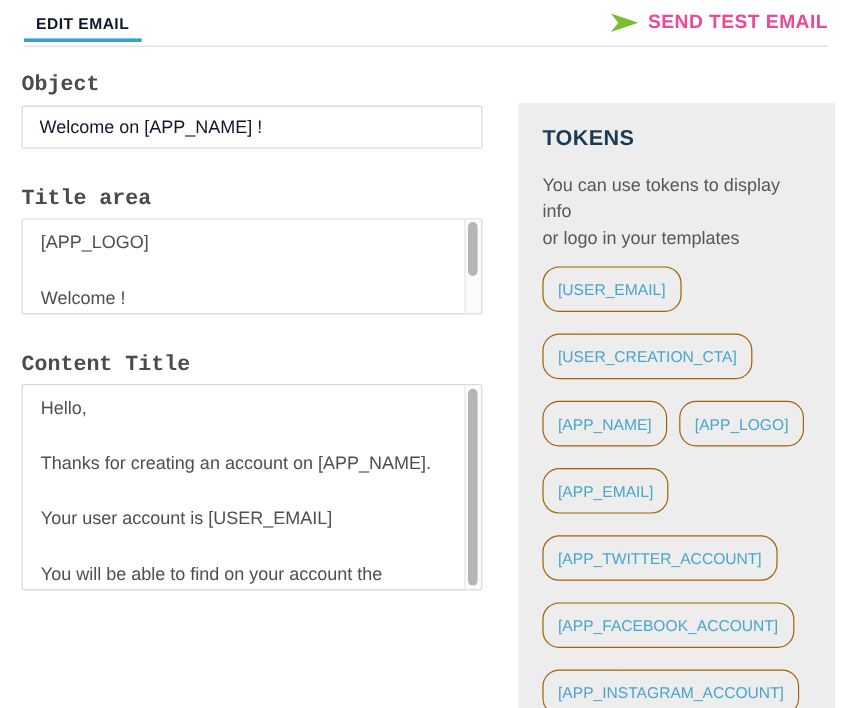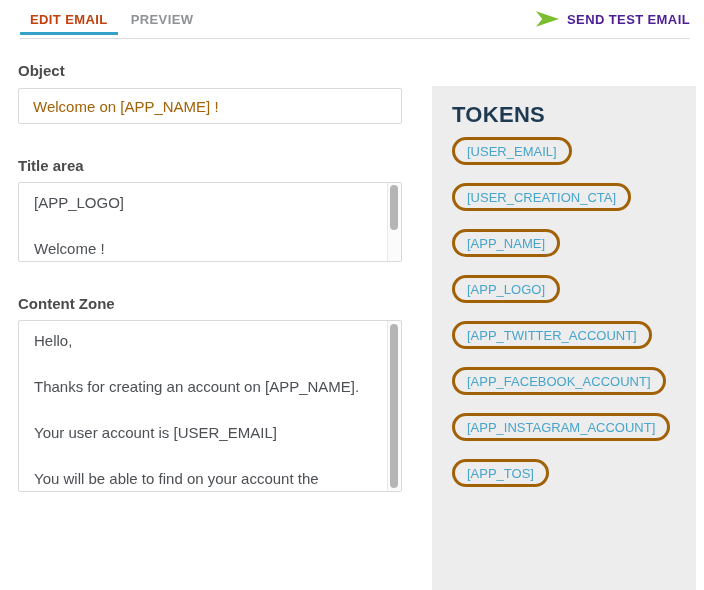--- a/index.html
+++ b/index.html
@@ -13,43 +13,43 @@
     position: absolute; top: 0; left: 20px; right: 14px; height: 39px;
     display: flex; align-items: stretch;
     border-bottom: 1px solid #ddd;
   }
   .tab {
     position: relative; display: flex; align-items: center;
     padding: 0 10px; cursor: pointer;
     font-size: 13px; font-weight: 700; letter-spacing: 0.4px;
     color: #8f9296;
   }
-  .tab.active { color: #c2410c; }
+  .tab.active { color: #0f172a; }
   .tab.active::after {
     content: ""; position: absolute; left: 0; right: 0; bottom: 3px; height: 3px;
     background: #35a3c9;
   }
   .tab + .tab { margin-left: 3px; }
   .send-test {
     margin-left: auto; display: flex; align-items: center; gap: 8px;
-    cursor: pointer; color: #4c1d95;
-    font-size: 13px; font-weight: 700; letter-spacing: 0.4px;
+    cursor: pointer; color: #ec4899;
+    font-size: 16px; font-weight: 700; letter-spacing: 0.4px;
   }
   .send-test svg { display: block; }
 
   
   .form-col { position: absolute; left: 18px; top: 62px; width: 384px; }
   .field-label {
-    font-size: 15px; font-weight: 700; color: #4a4b4d; line-height: 18px;
+    font-size: 18px; font-weight: 700; color: #4a4b4d; line-height: 18px; font-family: Liberation Mono, monospace;
   }
   .text-input {
     margin-top: 8px; width: 100%; height: 36px;
     border: 1px solid #d9d9d9; border-radius: 2px; background: #fff;
     padding: 0 14px; font-family: "Liberation Sans", sans-serif;
-    font-size: 15px; color: #a16207; outline: none;
+    font-size: 15px; color: #0f172a; outline: none;
   }
   .field-gap { height: 33px; }
   .textarea-box {
     position: relative; margin-top: 7px; width: 100%;
     border: 1px solid #d9d9d9; border-radius: 2px; background: #fff;
     overflow: hidden;
   }
   .textarea-box.small { height: 80px; }
   .textarea-box.large { height: 172px; }
   .textarea-text {
@@ -68,47 +68,46 @@
   }
   .thumb-title { top: 2px; height: 45px; }
   .thumb-content { top: 3px; height: 164px; }
 
   
   .tokens-panel {
     position: absolute; left: 432px; top: 86px; width: 264px; height: 520px;
     background: #ededed; padding: 19px 20px;
   }
   .tokens-title {
-    font-size: 22px; font-weight: 800; letter-spacing: 0.3px;
+    font-size: 18px; font-weight: 800; letter-spacing: 0.3px;
     color: #1e3a52; line-height: 20px;
   }
   .tokens-desc {
     margin-top: 19px; font-size: 15px; line-height: 22px; color: #54575c;
     white-space: pre-line;
   }
   .pills {
     margin-top: 12px; display: flex; flex-wrap: wrap;
     column-gap: 10px; row-gap: 18px;
   }
   .pill {
-    height: 28px; display: inline-flex; align-items: center;
+    height: 38px; display: inline-flex; align-items: center;
     padding: 0 12px; background: transparent;
-    border: 3px solid #a16207; border-radius: 14px;
+    border: 1px solid #a16207; border-radius: 14px;
     font-family: "Liberation Sans", sans-serif;
     font-size: 13px; color: #48a5cc; cursor: pointer; white-space: nowrap;
   }
 </style>
 </head>
 <body>
 
 <div class="screen">
 
   <header class="tab-bar">
     <div class="tab active">EDIT EMAIL</div>
-    <div class="tab">PREVIEW</div>
     <div class="send-test">
       <span>
         <svg width="23" height="16" viewBox="0 0 24 16">
           <path d="M0 0 L24 8 L0 16 L6.5 8 Z" fill="#7cbd31"></path>
         </svg>
       </span>
       <span>SEND TEST EMAIL</span>
     </div>
   </header>
 
@@ -124,43 +123,46 @@
       <div class="textarea-text">[APP_LOGO]
 
 Welcome !</div>
       <div class="scroll-track">
         <div class="scroll-thumb thumb-title"></div>
       </div>
     </div>
 
     <div class="field-gap"></div>
 
-    <div class="field-label">Content Zone</div>
+    <div class="field-label">Content Title</div>
     <div class="textarea-box large">
       <div class="textarea-text">Hello,
 
 Thanks for creating an account on [APP_NAME].
 
 Your user account is [USER_EMAIL]
 
 You will be able to find on your account the informations linked to your registration, your push notifications, and the modification of your password.</div>
       <div class="scroll-track">
         <div class="scroll-thumb thumb-content"></div>
       </div>
     </div>
 
   </section>
 
   <aside class="tokens-panel">
     <h2 class="tokens-title">TOKENS</h2>
+    <p class="tokens-desc">You can use tokens to display info
+or logo in your templates</p>
     <div class="pills">
       <button class="pill">[USER_EMAIL]</button>
       <button class="pill">[USER_CREATION_CTA]</button>
       <button class="pill">[APP_NAME]</button>
       <button class="pill">[APP_LOGO]</button>
+      <button class="pill">[APP_EMAIL]</button>
       <button class="pill">[APP_TWITTER_ACCOUNT]</button>
       <button class="pill">[APP_FACEBOOK_ACCOUNT]</button>
       <button class="pill">[APP_INSTAGRAM_ACCOUNT]</button>
       <button class="pill">[APP_TOS]</button>
     </div>
 
   </aside>
 
 </div>
 

